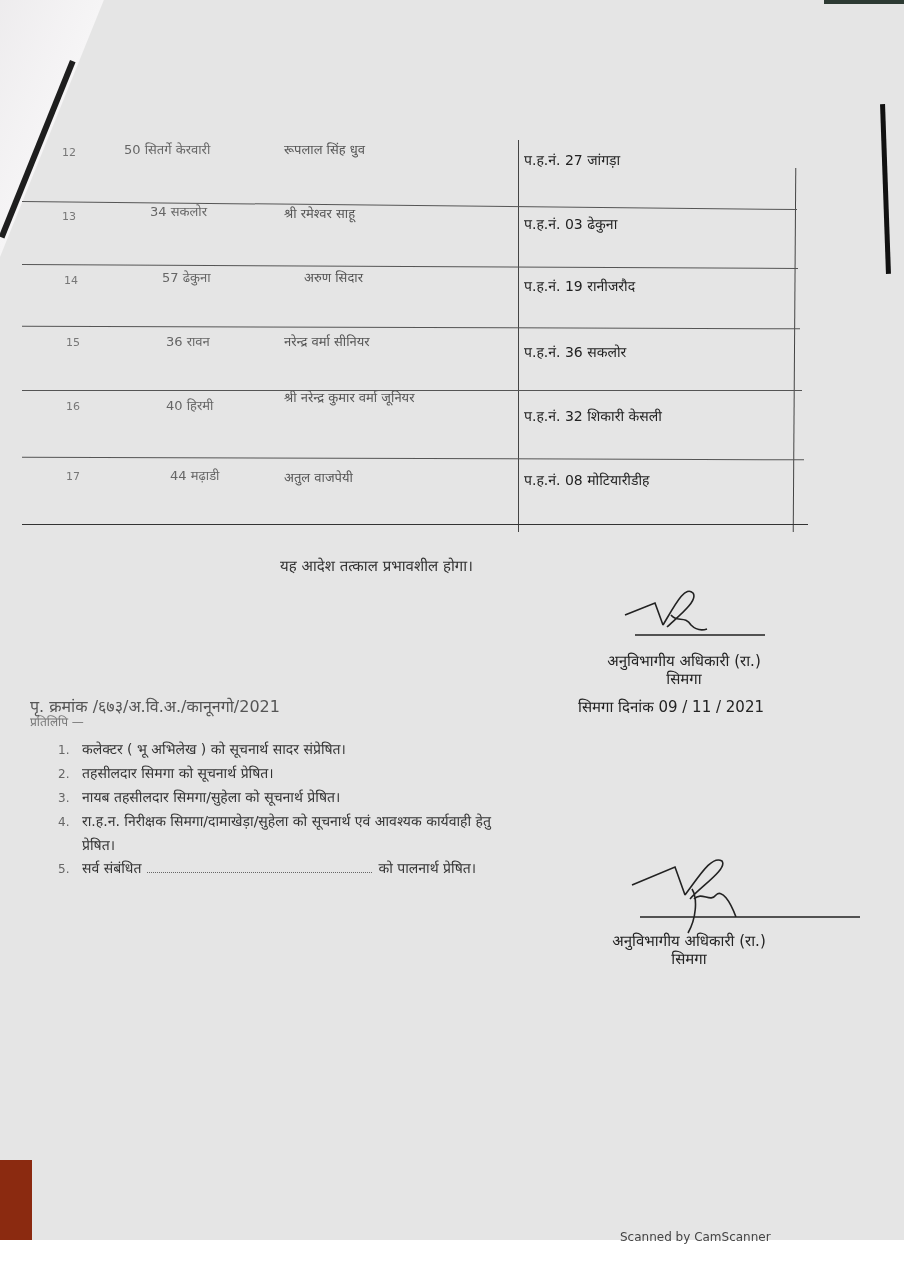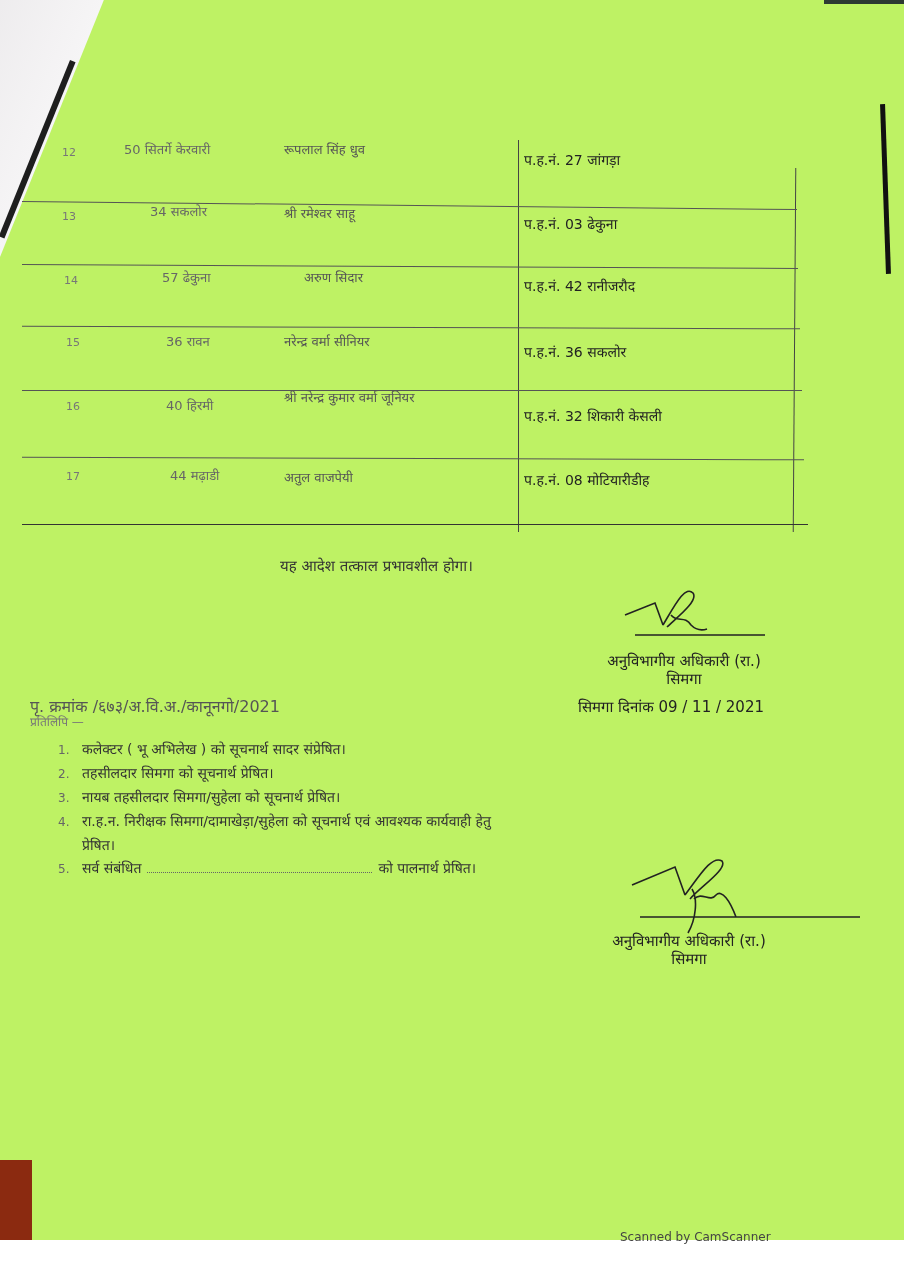--- a/index.html
+++ b/index.html
@@ -1,18 +1,18 @@
 <!DOCTYPE html>
 <html><head>
 <meta charset="utf-8">
 <style>
   html, body { margin:0; padding:0; }
   body { width:904px; height:1280px; position:relative; overflow:hidden; background:#ffffff;
          font-family:"DejaVu Sans", sans-serif; color:#2a2a2a; }
-  .page { position:absolute; left:0; top:0; width:904px; height:1240px; background:#bef264; }
+  .page { position:absolute; left:0; top:0; width:904px; height:1240px; background:#e5e5e5; }
   .fold { position:absolute; left:-30px; top:-40px; width:150px; height:340px; background:linear-gradient(90deg,#eae8ea,#f6f5f6);
           transform:skewX(-22deg); transform-origin:top left; }
   .fold-edge { position:absolute; left:0; top:60px; width:6px; height:190px; background:#1e1e1e; transform:rotate(22deg); transform-origin:top left; left:70px; }
   .top-right-edge { position:absolute; right:0; top:0; width:80px; height:4px; background:#2d3a33; }
   .right-bar { position:absolute; left:883px; top:104px; width:5px; height:170px; background:#111; transform:rotate(-2deg); }
   .corner-red { position:absolute; left:0; top:1160px; width:32px; height:80px; background:#8b2a10; }
   .table { position:absolute; left:22px; top:140px; width:786px; height:392px; }
   .hline { position:absolute; height:1px; background:#555; }
   .vline { position:absolute; width:1px; background:#444; }
   .row-num { position:absolute; font-size:11px; color:#777; }
@@ -64,21 +64,21 @@
       <span class="row-num" style="left:40px; top:70px;">13</span>
       <span class="c2" style="left:128px; top:62px;">34 सकलोर</span>
       <span class="c3" style="left:262px; top:64px;">श्री रमेश्वर साहू</span>
       <span class="c4" style="left:502px; top:74px;">प.ह.नं. 03 ढेकुना</span>
     </div>
 
     <div>
       <span class="row-num" style="left:42px; top:134px;">14</span>
       <span class="c2" style="left:140px; top:128px;">57 ढेकुना</span>
       <span class="c3" style="left:282px; top:128px;">अरुण सिदार</span>
-      <span class="c4" style="left:502px; top:136px;">प.ह.नं. 42 रानीजरौद</span>
+      <span class="c4" style="left:502px; top:136px;">प.ह.नं. 19 रानीजरौद</span>
     </div>
 
     <div>
       <span class="row-num" style="left:44px; top:196px;">15</span>
       <span class="c2" style="left:144px; top:192px;">36 रावन</span>
       <span class="c3" style="left:262px; top:192px;">नरेन्द्र वर्मा सीनियर</span>
       <span class="c4" style="left:502px; top:202px;">प.ह.नं. 36 सकलोर</span>
     </div>
 
     <div>

